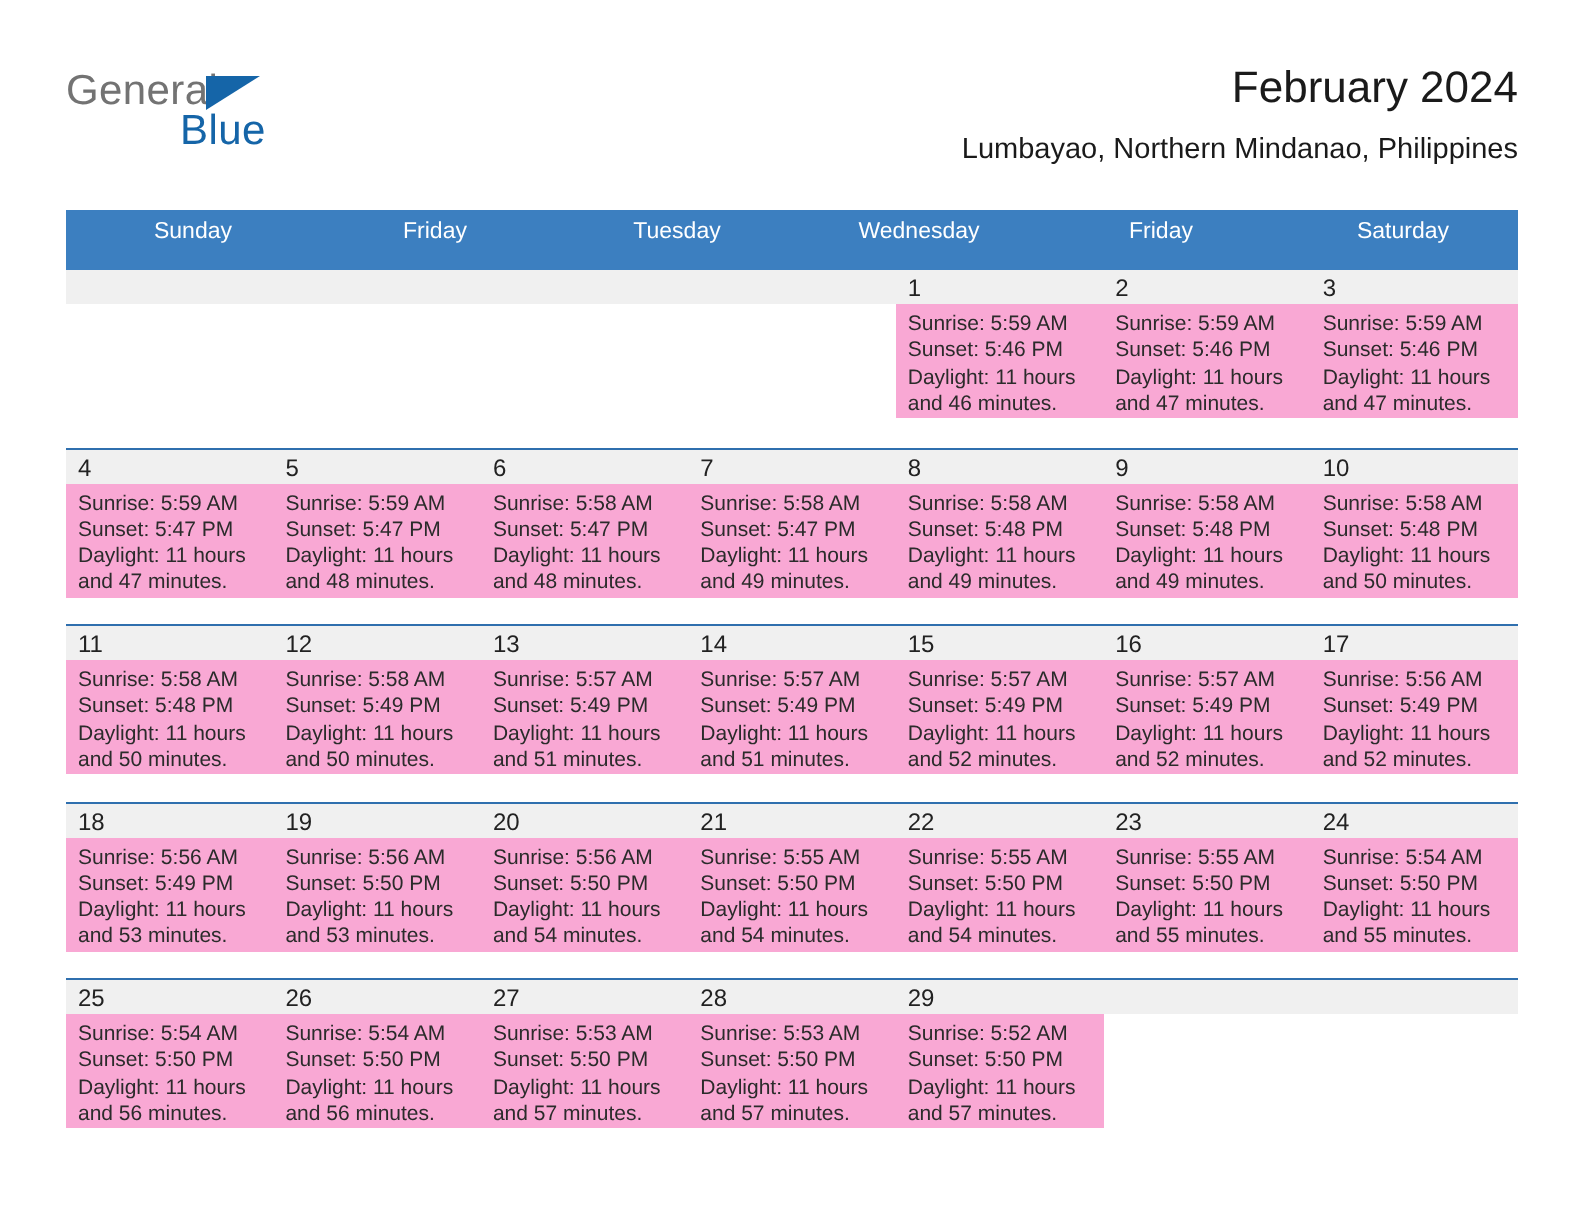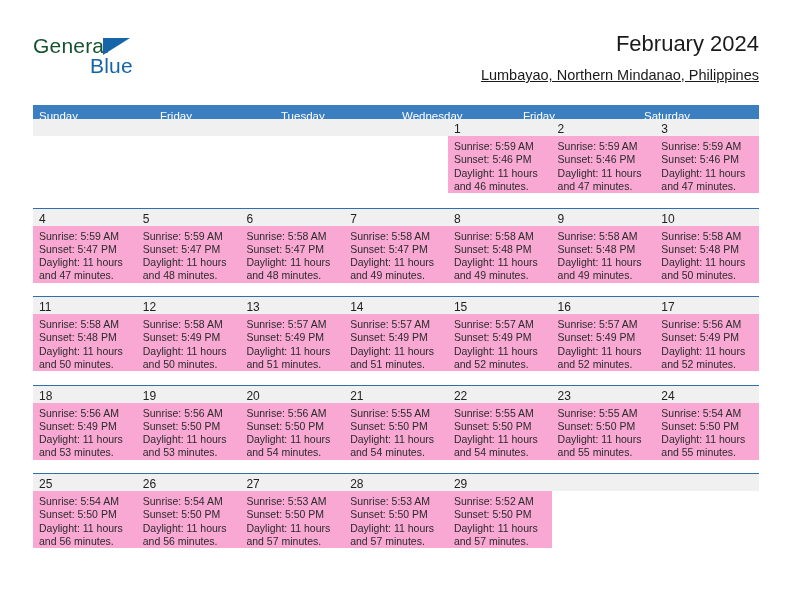--- a/index.html
+++ b/index.html
@@ -35,21 +35,21 @@
     top: 6px;
     width: 180px;
     height: 56px;
   }
   .logo-general {
     position: absolute;
     left: 0;
     top: 0;
     font-size: 21px;
     letter-spacing: 0.2px;
-    color: #14532d;
+    color: #737373;
     font-family: "Liberation Sans", sans-serif;
   }
   .logo-tri {
     position: absolute;
     left: 70px;
     top: 4px;
     width: 0;
     height: 0;
     border-left: 27px solid #1565a8;
     border-bottom: 17px solid transparent;
@@ -74,34 +74,34 @@
     color: #1a1a1a;
     line-height: 32px;
     white-space: nowrap;
   }
   .cal-subtitle {
     font-size: 14.5px;
     color: #1a1a1a;
     line-height: 22px;
     margin-top: 4px;
     white-space: nowrap;
-    text-decoration: underline;
   }
 
   
   .calendar {
     position: absolute;
     left: 33px;
     top: 105px;
     width: 726px;
   }
   .weekdays {
     display: flex;
     background: #3c7fc0;
-    height: 14px;
+    height: 30px;
+    text-align: center;
   }
   .weekday {
     flex: 1 1 0;
     box-sizing: border-box;
     padding-left: 6px;
     font-size: 11.5px;
     line-height: 22px;
     color: #ffffff;
     overflow: hidden;
     white-space: nowrap;

